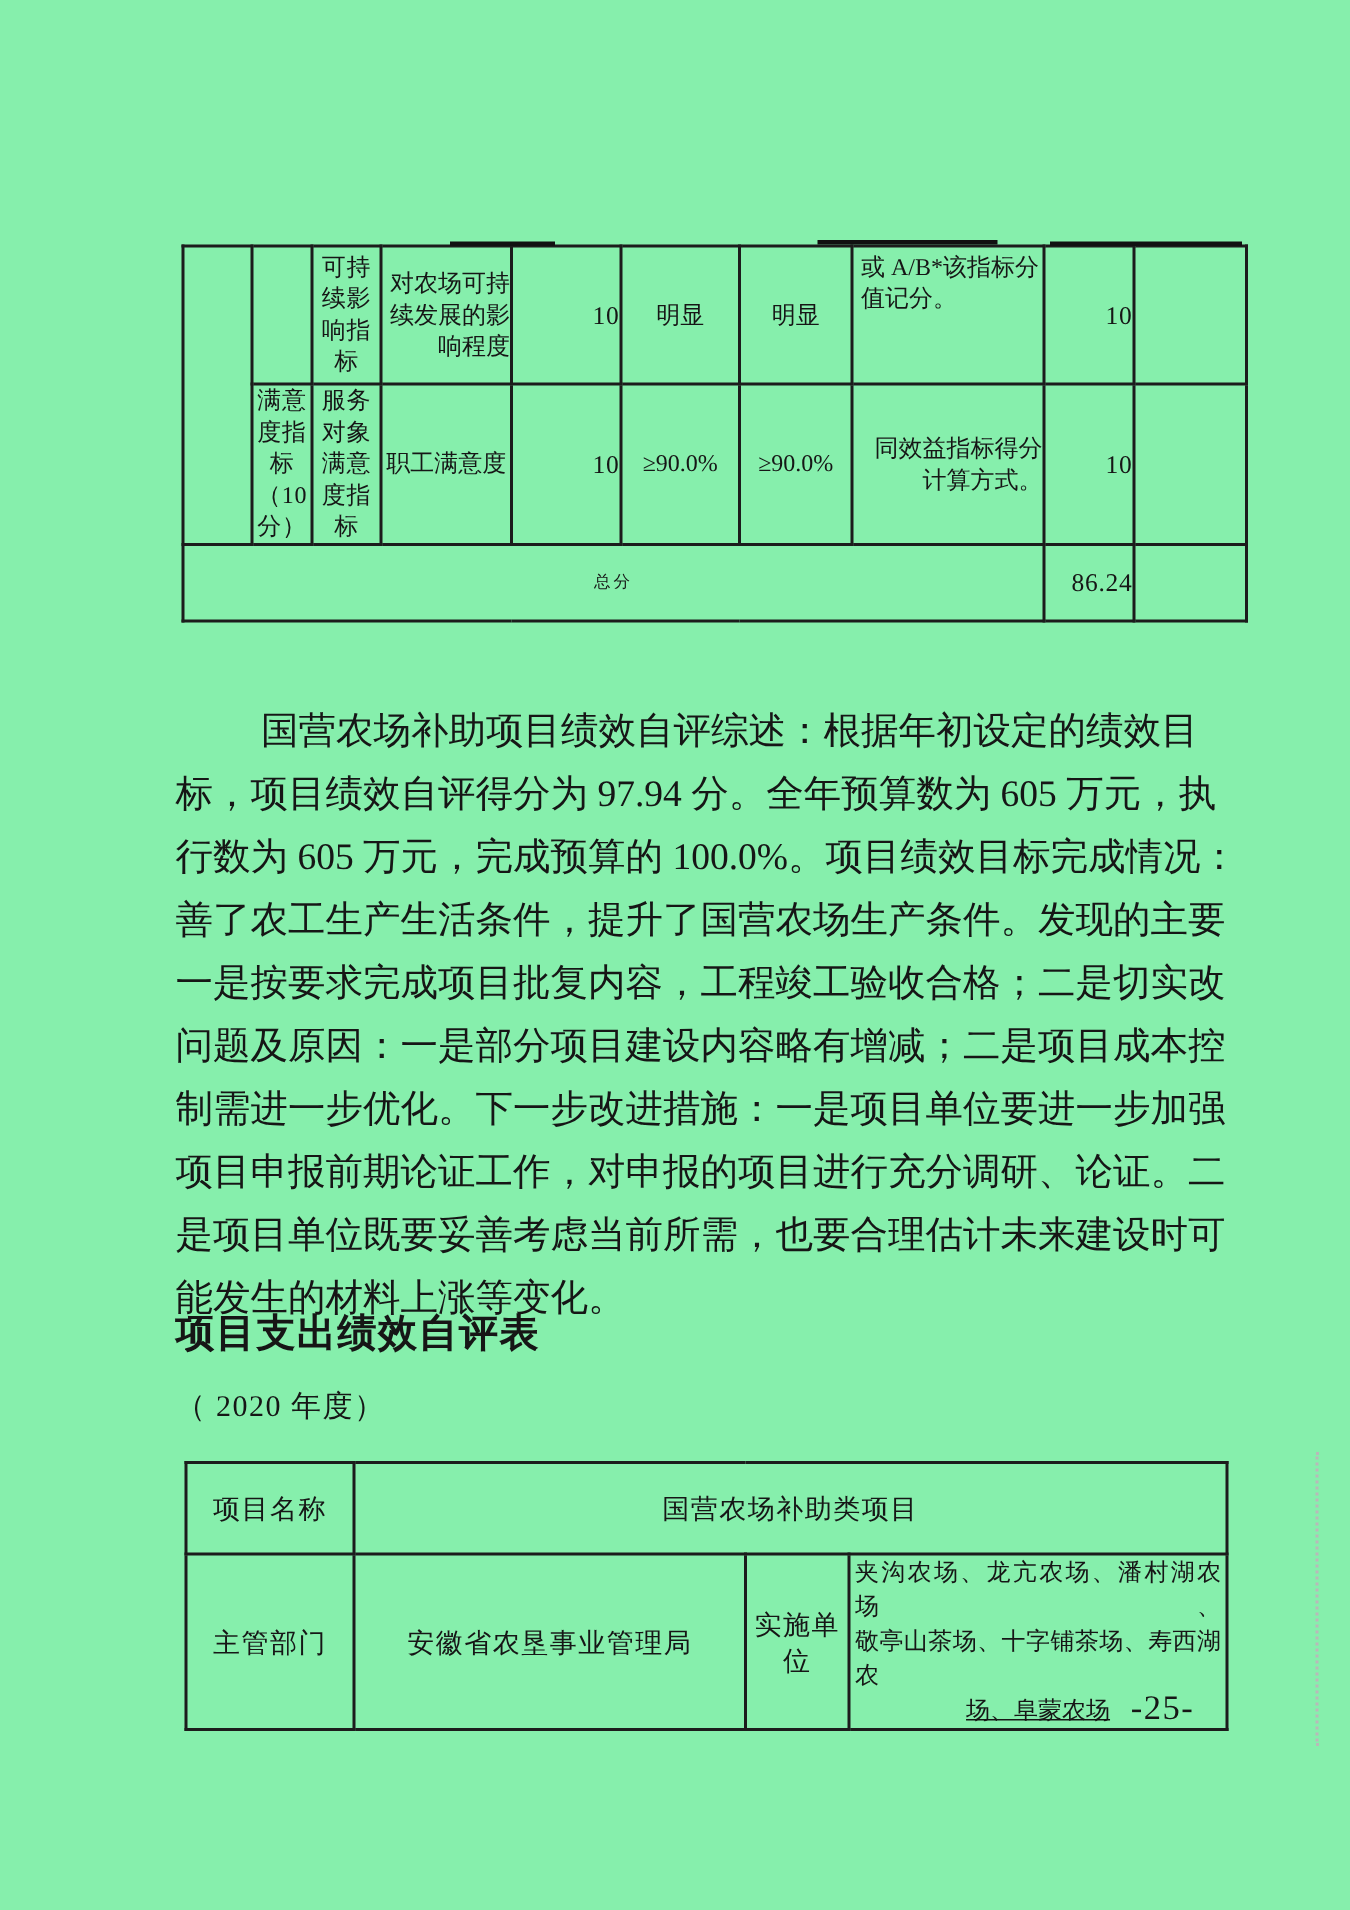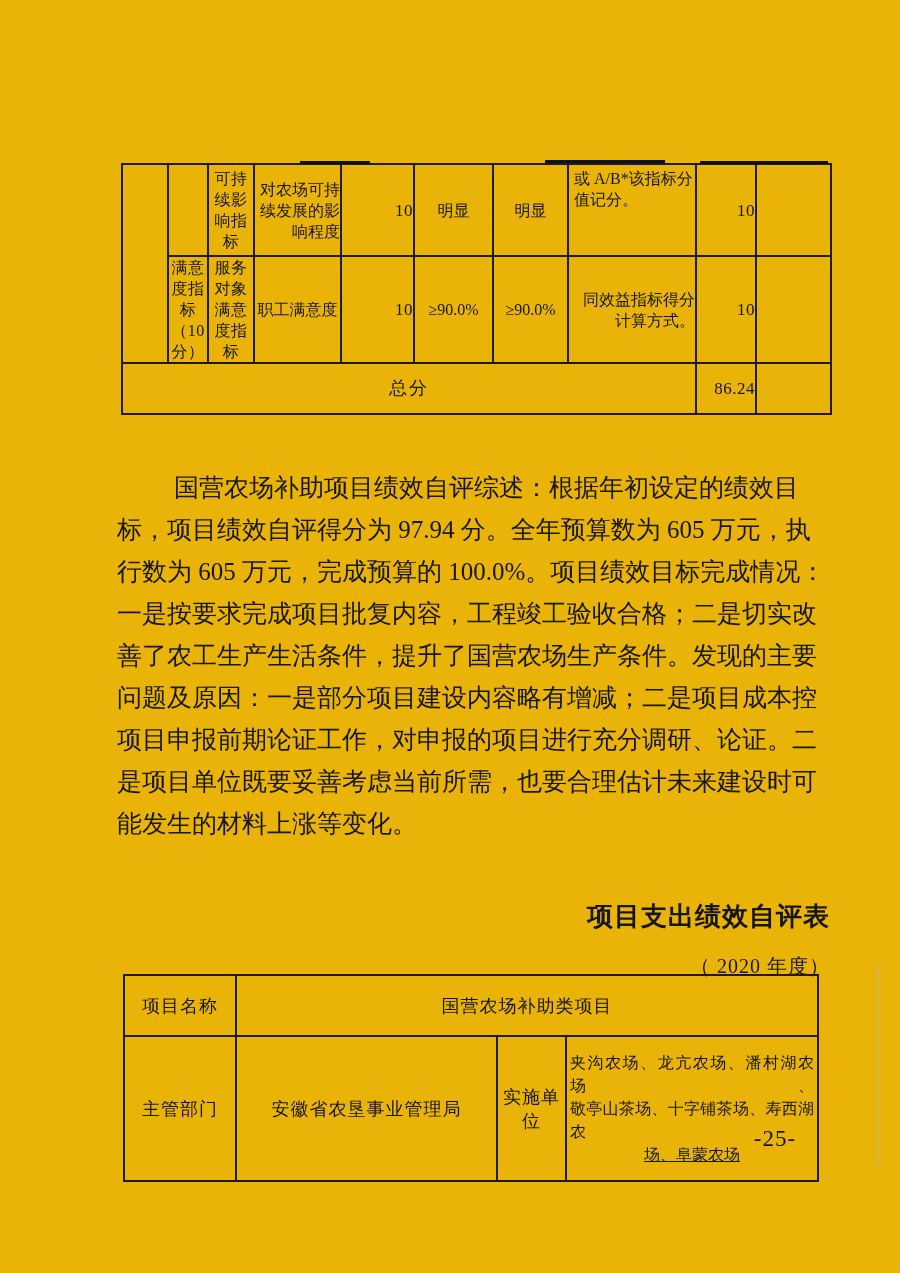--- a/index.html
+++ b/index.html
@@ -1,50 +1,50 @@
 <!DOCTYPE html>
 <html><head>
 <meta charset="utf-8">
 <style>
   html,body{margin:0;padding:0;background:#e8e8e8;}
   .page{
     position:relative;width:900px;height:1273px;margin:0 auto;
-    background:#eab308;color:#161616;
+    background:#86efac;color:#161616;
     font-family:"Liberation Serif","DejaVu Serif",serif;
     overflow:hidden;
   }
   
   table{border-collapse:collapse;table-layout:fixed;position:absolute;}
   td{border:2px solid #1c1c1c;text-align:center;vertical-align:middle;
      padding:0;overflow:hidden;}
   .t1{left:121px;top:163px;width:709px;}
   .t1 td{font-size:16px;line-height:21px;}
   .t1 td.vcell{white-space:pre-line;letter-spacing:.5px;}
   .t1 td.wrapcell{white-space:pre-line;text-align:right;padding-left:3px;}
   .t1 td.notetop{white-space:pre-line;text-align:left;vertical-align:top;
                  padding:3px 2px 0 5px;}
   .t1 td.notemid{white-space:pre-line;text-align:right;}
   .t1 td.num{font-size:17px;letter-spacing:.5px;text-align:right;}
-  .t1 td.total-label{font-size:18px;letter-spacing:2px;}
+  .t1 td.total-label{font-size:11px;letter-spacing:2px;}
   .t2{left:123px;top:974px;width:694px;}
   .t2 td{font-size:18px;line-height:24px;letter-spacing:1px;}
-  .t2 td.farms{padding:14px 3px;letter-spacing:0;}
+  .t2 td.farms{padding:0 3px;letter-spacing:0;}
   .farm-line{font-size:16px;line-height:23px;text-align:justify;text-align-last:justify;}
   .farm-line.last{text-align:center;text-align-last:center;text-decoration:underline;}
   
   .summary{position:absolute;left:117px;top:467px;width:673px;}
   .summary .line{
     font-size:25px;line-height:42px;height:42px;
     text-align:justify;text-align-last:justify;
     white-space:nowrap;letter-spacing:0;
   }
   .summary .line.first{text-indent:57px;}
   .summary .line.last{text-align:left;text-align-last:left;}
   
-  .title-block{position:absolute;left:117px;top:900px;width:713px;text-align:right;}
+  .title-block{position:absolute;left:117px;top:872px;width:713px;text-align:left;}
   .form-title{
     font-family:"Liberation Sans","DejaVu Sans",sans-serif;
     font-weight:bold;font-size:26px;line-height:32px;letter-spacing:1px;
   }
   .form-subtitle{font-size:20px;line-height:28px;margin-top:20px;letter-spacing:1px;}
   
   .page-number{
     position:absolute;left:730px;top:1126px;width:90px;
     font-size:23px;letter-spacing:1px;text-align:center;
   }
@@ -120,23 +120,24 @@
         <td class="num">86.24</td>
         <td></td>
       </tr>
     </tbody>
   </table>
 
   <div class="summary">
     <div class="line first">国营农场补助项目绩效自评综述：根据年初设定的绩效目</div>
     <div class="line">标，项目绩效自评得分为 97.94 分。全年预算数为 605 万元，执</div>
     <div class="line">行数为 605 万元，完成预算的 100.0%。项目绩效目标完成情况：</div>
+    <div class="line">善了农工生产生活条件，提升了国营农场生产条件。发现的主要</div>
     <div class="line">一是按要求完成项目批复内容，工程竣工验收合格；二是切实改</div>
-    <div class="line">善了农工生产生活条件，提升了国营农场生产条件。发现的主要</div>
     <div class="line">问题及原因：一是部分项目建设内容略有增减；二是项目成本控</div>
+    <div class="line">制需进一步优化。下一步改进措施：一是项目单位要进一步加强</div>
     <div class="line">项目申报前期论证工作，对申报的项目进行充分调研、论证。二</div>
     <div class="line">是项目单位既要妥善考虑当前所需，也要合理估计未来建设时可</div>
     <div class="line last">能发生的材料上涨等变化。</div>
   </div>
 
   <div class="title-block">
     <div class="form-title">项目支出绩效自评表</div>
     <div class="form-subtitle">（ 2020 年度）</div>
   </div>
 

